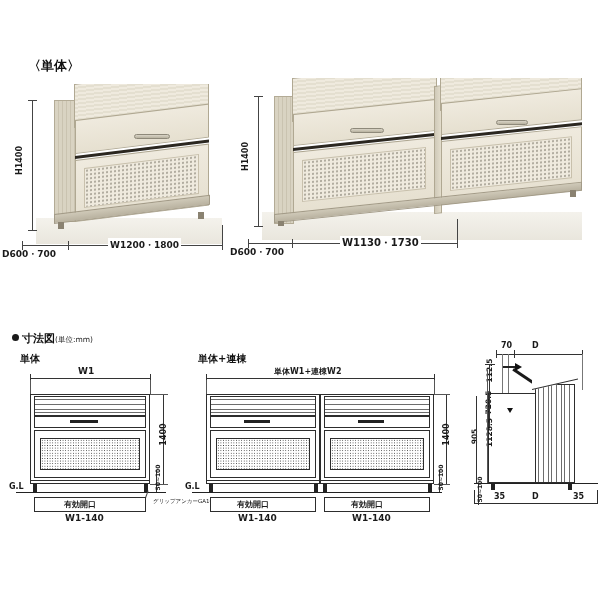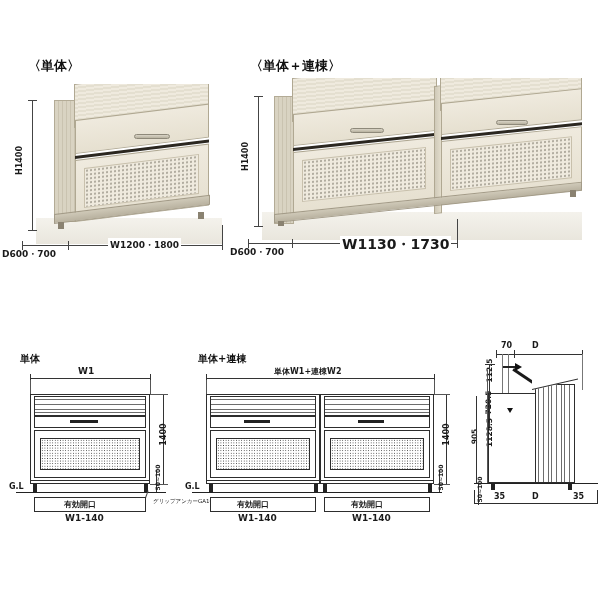--- a/index.html
+++ b/index.html
@@ -166,21 +166,20 @@
     <div class="line-v" style="left:222px;top:225px;height:25px;"></div>
     <div class="abs dimtxt" style="left:108px;top:238px;font-size:9px;background:#fff;padding:1px 2px;">W1200・1800</div>
 
     <div class="line-h" style="left:22px;top:245px;width:46px;"></div>
     <div class="line-v" style="left:22px;top:241px;height:9px;"></div>
     <div class="abs dimtxt" style="left:2px;top:248px;font-size:9px;">D600・700</div>
   </div>
 
   <div class="abs" style="left:232px;top:0;width:368px;height:300px;">
 
-    <div class="abs cap" style="left:18px;top:57px;font-size:13px;">〈単体＋連棟〉</div>
 
     <div class="floor" style="left:30px;top:212px;width:320px;height:28px;"></div>
 
     <div class="cab" style="left:42px;top:78px;width:316px;height:148px;">
 
       <div class="cab-side" style="left:0px;top:18px;width:20px;height:128px;
            background:repeating-linear-gradient(90deg,#d9d3c2 0px,#d9d3c2 3px,#cac3b0 3px,#cac3b0 4px);"></div>
 
       <div class="cab-lid" style="left:18px;top:0px;width:145px;height:44px;
            transform:skewY(-6deg); transform-origin:left top;"></div>
@@ -218,27 +217,30 @@
     </div>
 
     <div class="line-v" style="left:26px;top:96px;height:130px;"></div>
     <div class="line-h" style="left:22px;top:96px;width:9px;"></div>
     <div class="line-h" style="left:22px;top:226px;width:9px;"></div>
     <div class="abs dimtxt vert" style="left:-10px;top:152px;width:46px;text-align:center;">H1400</div>
 
     <div class="line-h" style="left:60px;top:243px;width:165px;"></div>
     <div class="line-v" style="left:60px;top:239px;height:9px;"></div>
     <div class="line-v" style="left:225px;top:219px;height:29px;"></div>
-    <div class="abs dimtxt" style="left:108px;top:236px;font-size:14px;background:#fff;padding:0 2px;">W1130・1730</div>
+    <div class="abs dimtxt" style="left:108px;top:236px;font-size:10px;background:#fff;padding:0 2px;">W1130・1730</div>
 
     <div class="line-h" style="left:16px;top:243px;width:44px;"></div>
     <div class="line-v" style="left:16px;top:239px;height:9px;"></div>
     <div class="abs dimtxt" style="left:-2px;top:246px;font-size:9px;">D600・700</div>
   </div>
 
+  <div class="abs" style="left:12px;top:327px;">
+    <span class="hdr-dot"></span><span class="cap" style="font-size:11px;">寸法図</span><span style="font-size:7.5px;color:#222;">(単位:mm)</span>
+  </div>
 
   <div class="abs" style="left:8px;top:352px;width:190px;height:175px;">
 
     <div class="abs cap" style="left:12px;top:0px;font-size:10px;">単体</div>
 
     <div class="dimline" style="left:22px;top:26px;width:120px;"></div>
     <div class="dimlinev" style="left:22px;top:22px;height:9px;"></div>
     <div class="dimlinev" style="left:142px;top:22px;height:9px;"></div>
     <div class="abs dimtxt" style="left:70px;top:14px;font-size:9px;">W1</div>
 

